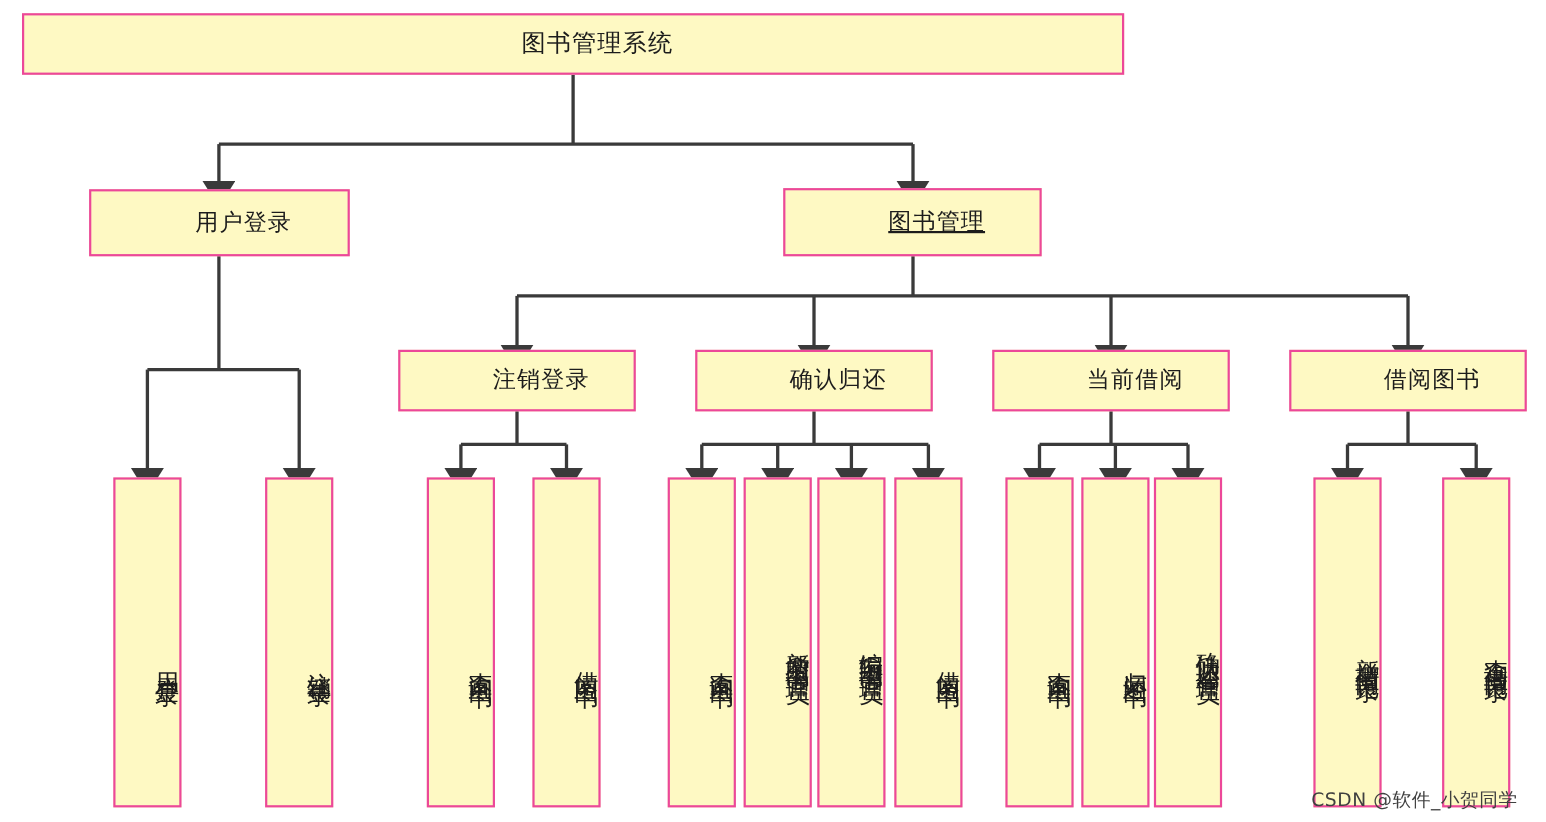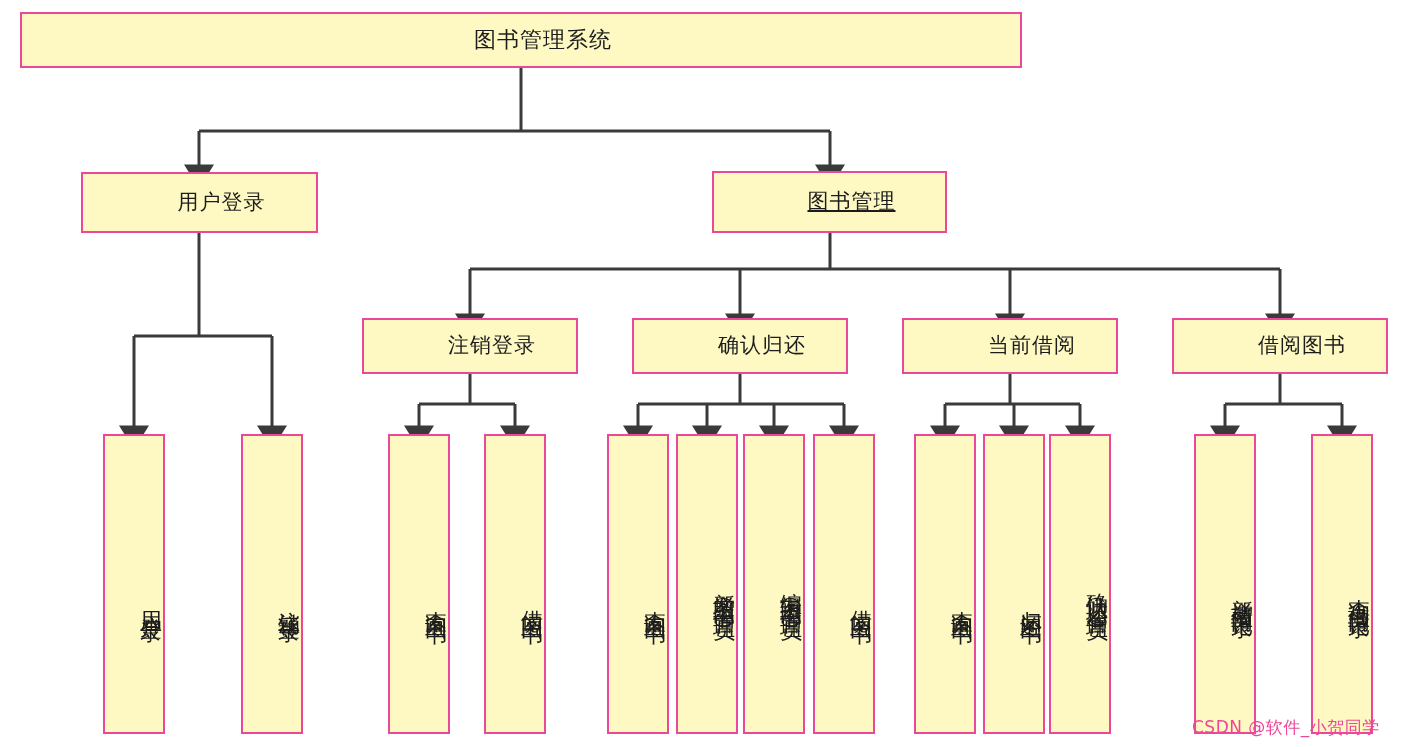--- a/index.html
+++ b/index.html
@@ -55,21 +55,21 @@
     justify-content: center;
     padding-top: 34px;
     white-space: nowrap;
   }
   .node.vert.tall-pad {
     padding-top: 18px;
   }
   .watermark {
     position: absolute;
     font-size: 17px;
-    color: #ec4899;
+    color: #404040;
     letter-spacing: 0.5px;
     white-space: nowrap;
     font-family: "DejaVu Sans", "Liberation Sans", sans-serif;
   }
 </style>
 </head>
 <body>
 
 <div id="canvas">
 

